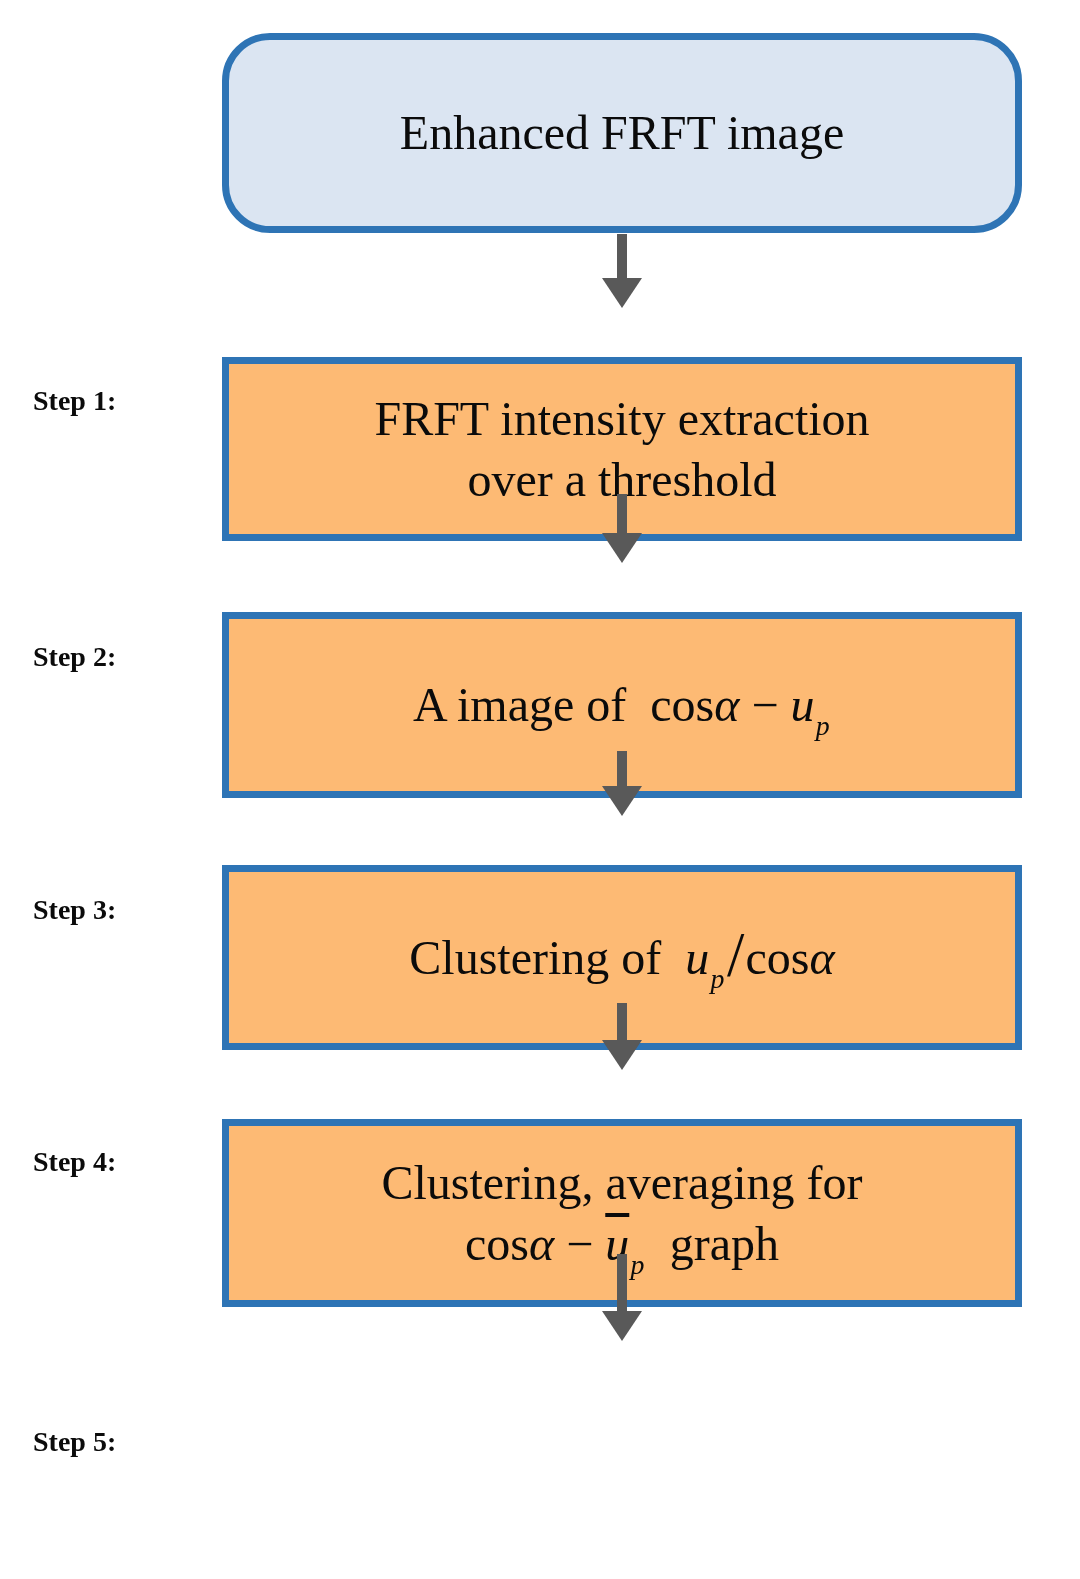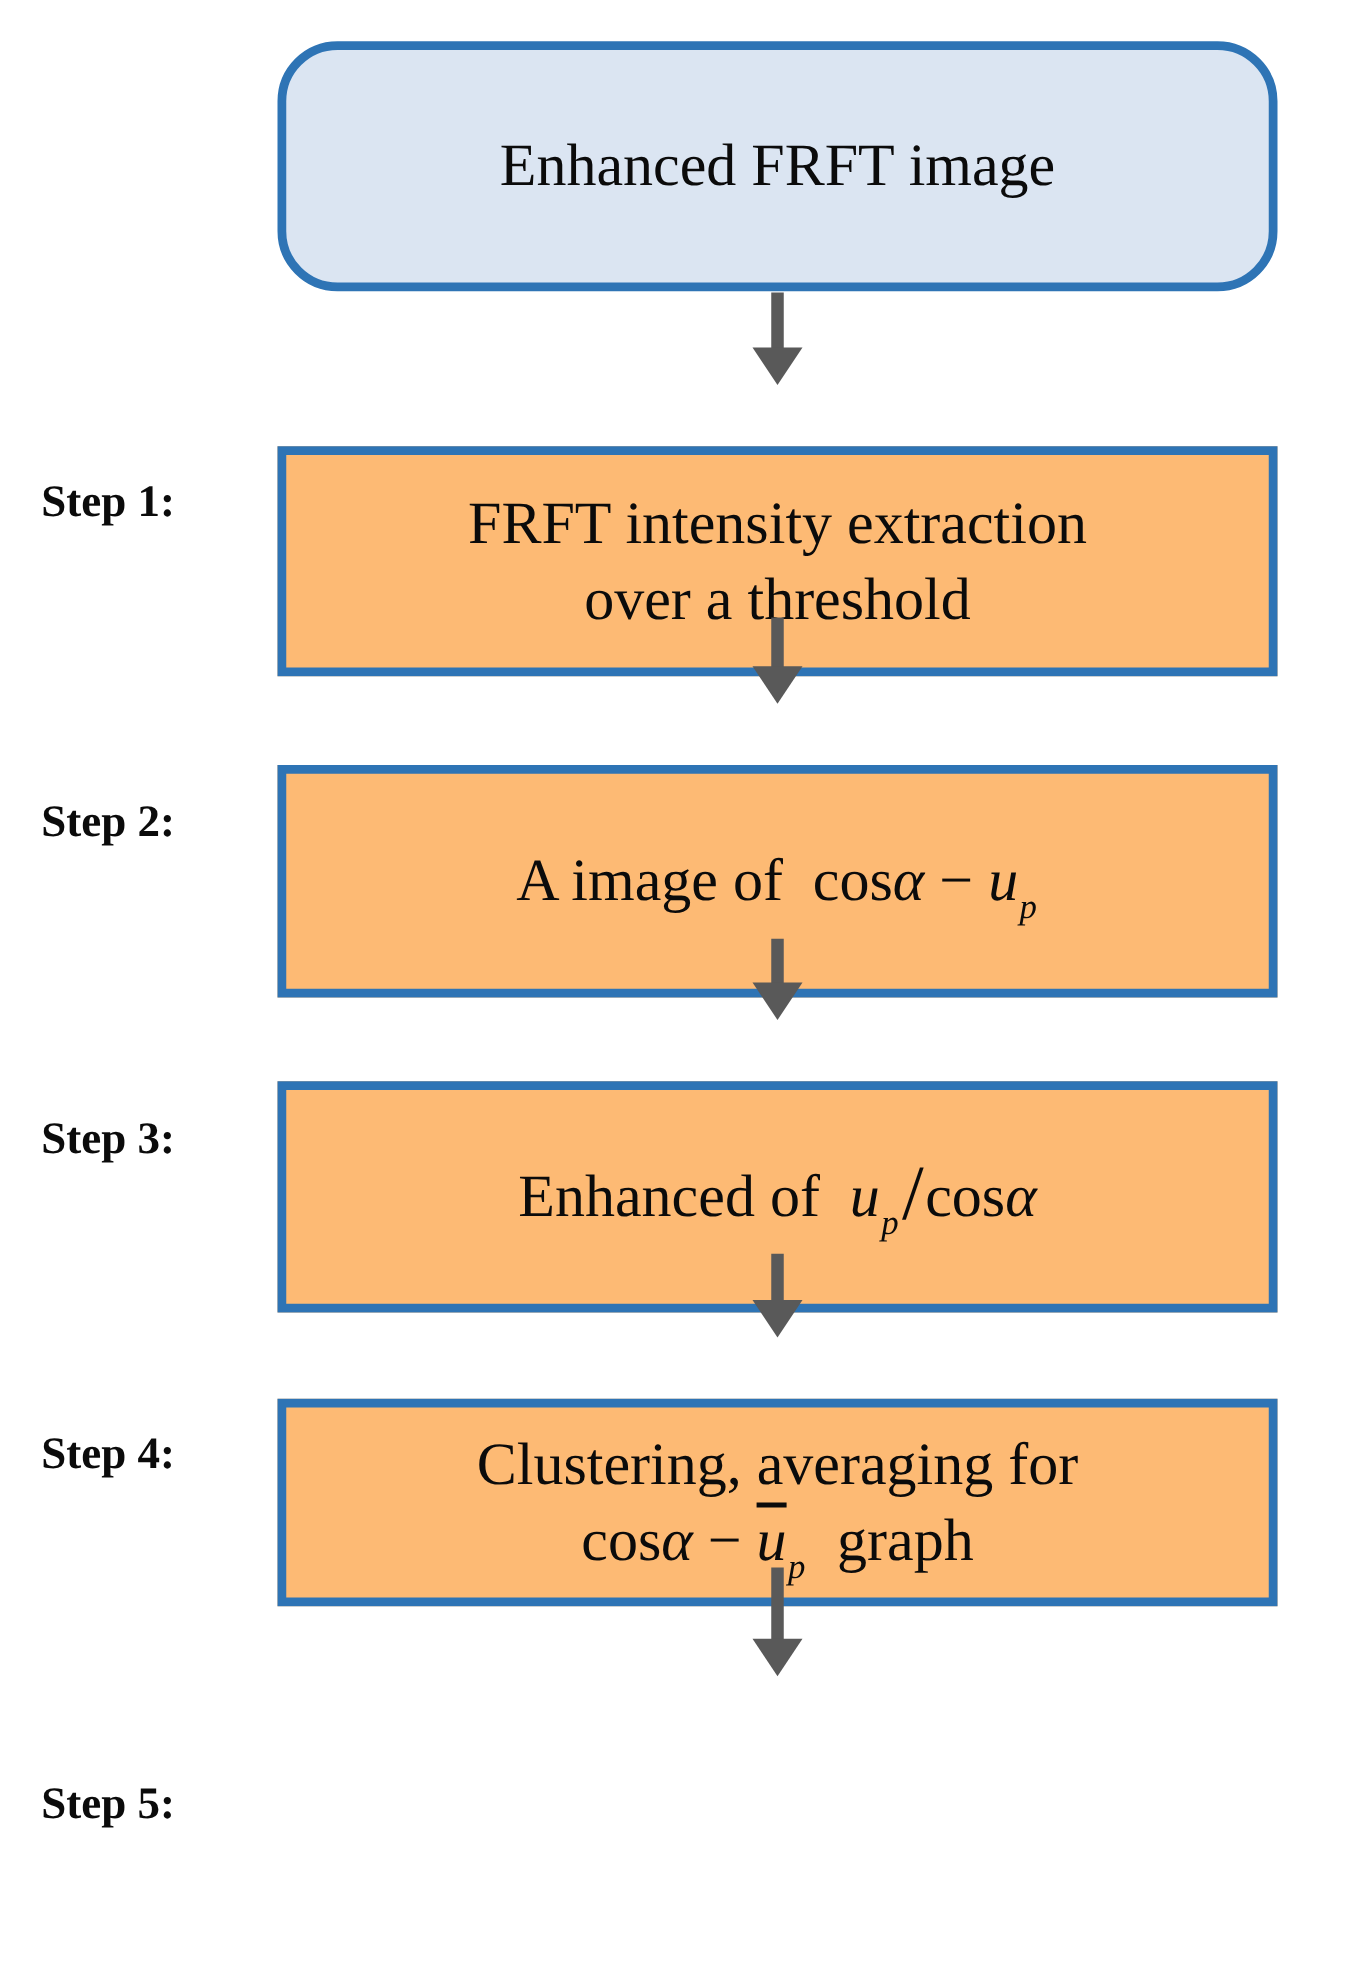--- a/index.html
+++ b/index.html
@@ -22,21 +22,21 @@
     align-items: center;
     justify-content: center;
     text-align: center;
   }
   .node--process { background: #fdba74; margin-top: 48px; }
   .node--terminal { background: #dbe5f2; border-radius: 48px; }
   #n-start { top: 33px;   height: 200px; }
   #n-s1    { top: 309px;  height: 184px; }
   #n-s2    { top: 564px;  height: 186px; }
   #n-s3    { top: 817px;  height: 185px; }
-  #n-s4    { top: 1071px; height: 166px; }
+  #n-s4    { top: 1071px; height: 188px; }
   #n-s5    { top: 1342px; height: 200px; }
 
   .box-text { font-size: 48px; line-height: 1.28; }
   .tline { white-space: pre; }
 
   .seg-rm { font-style: normal; }
   .seg-it { font-style: italic; }
   .seg-sub {
     font-style: italic;
     font-size: 0.58em;
@@ -51,21 +51,21 @@
     line-height: 0;
     position: relative;
     top: 0.04em;
     margin: 0 0.02em;
   }
 
   .step-label {
     position: absolute;
     left: 33px;
     font-weight: bold;
-    font-size: 36px;
+    font-size: 28px;
     line-height: 48px;
     white-space: nowrap;
   }
   #l1 { top: 377px; }
   #l2 { top: 633px; }
   #l3 { top: 886px; }
   #l4 { top: 1138px; }
   #l5 { top: 1418px; }
 
   .arrow { position: absolute; left: 602px; width: 40px; }
@@ -133,21 +133,21 @@
       </div>
   </div>
 
   <div class="arrow" id="a3">
     <div class="arrow-stem"></div>
     <div class="arrow-head"></div>
   </div>
 
   <div class="node node--process" id="n-s3">
     <div class="box-text">
-        <div class="tline"><span class="seg-rm">Enhanced of  </span><span class="seg-it">u</span><span class="seg-sub">p</span><span class="seg-slash">/</span><span class="seg-rm">cos</span><span class="seg-it">α</span></div>
+        <div class="tline"><span class="seg-rm">Clustering of  </span><span class="seg-it">u</span><span class="seg-sub">p</span><span class="seg-slash">/</span><span class="seg-rm">cos</span><span class="seg-it">α</span></div>
       </div>
   </div>
 
   <div class="arrow" id="a4">
     <div class="arrow-stem"></div>
     <div class="arrow-head"></div>
   </div>
 
   <div class="node node--process" id="n-s4">
     <div class="box-text">

